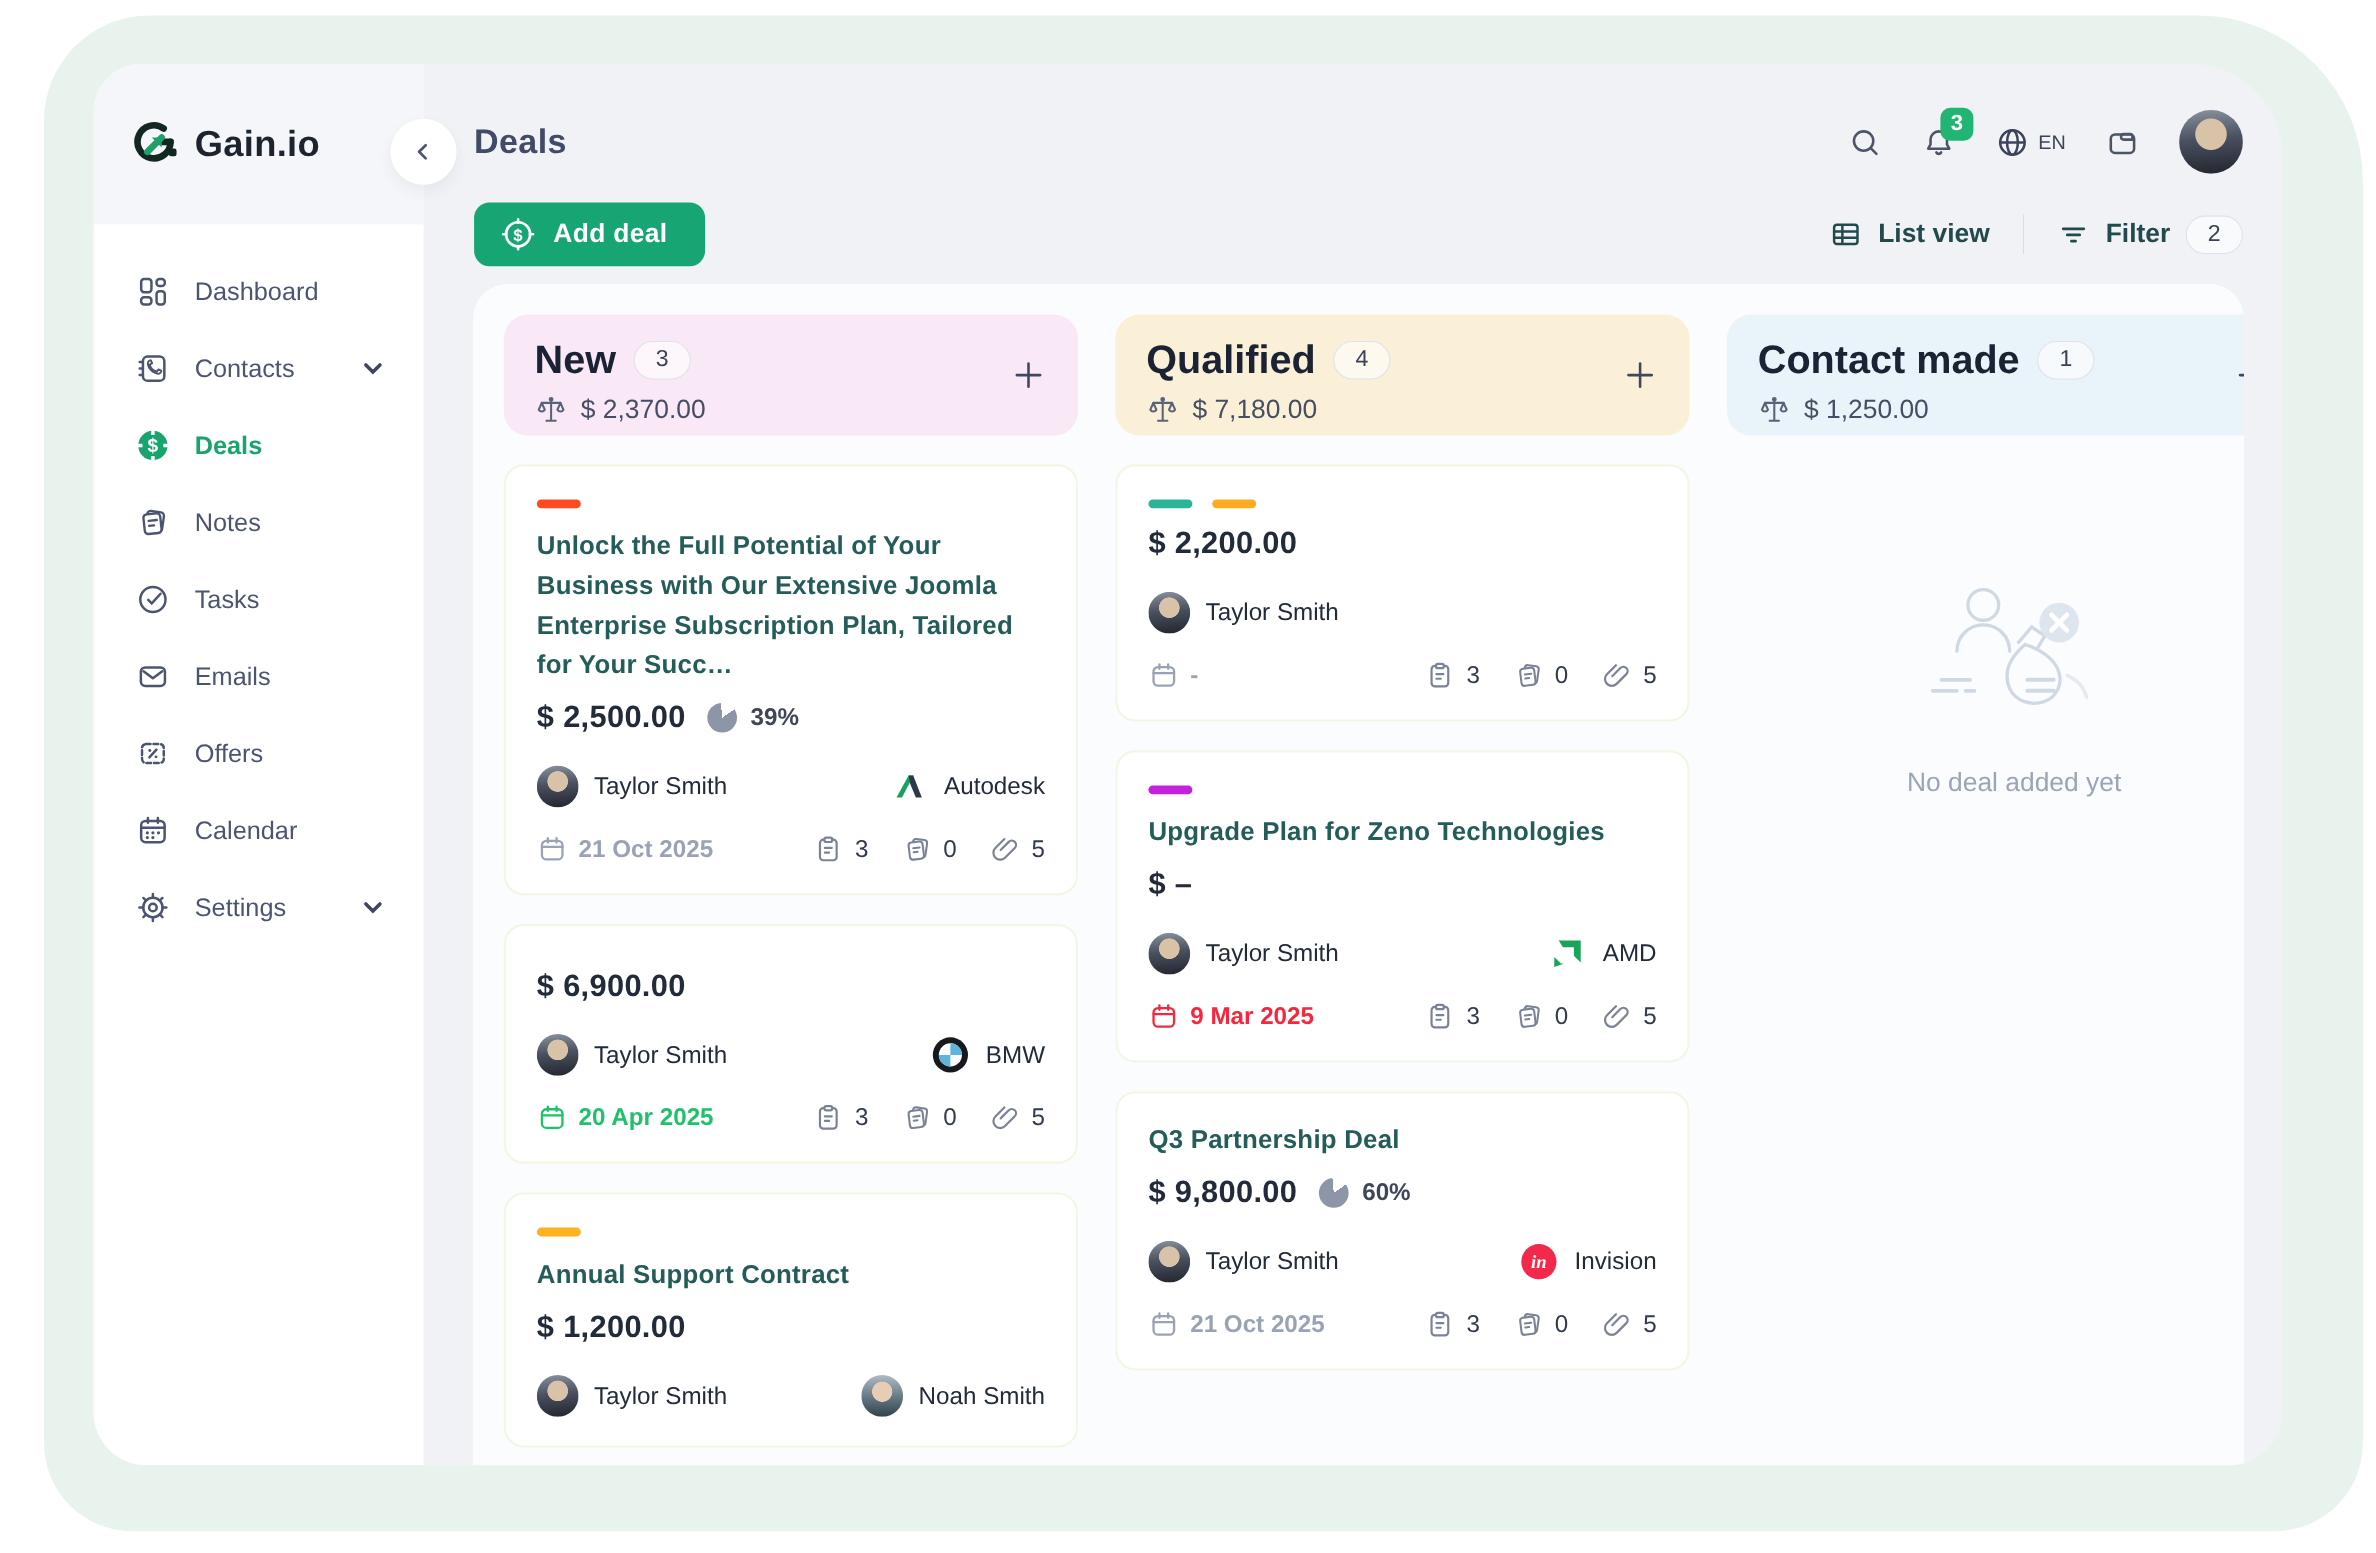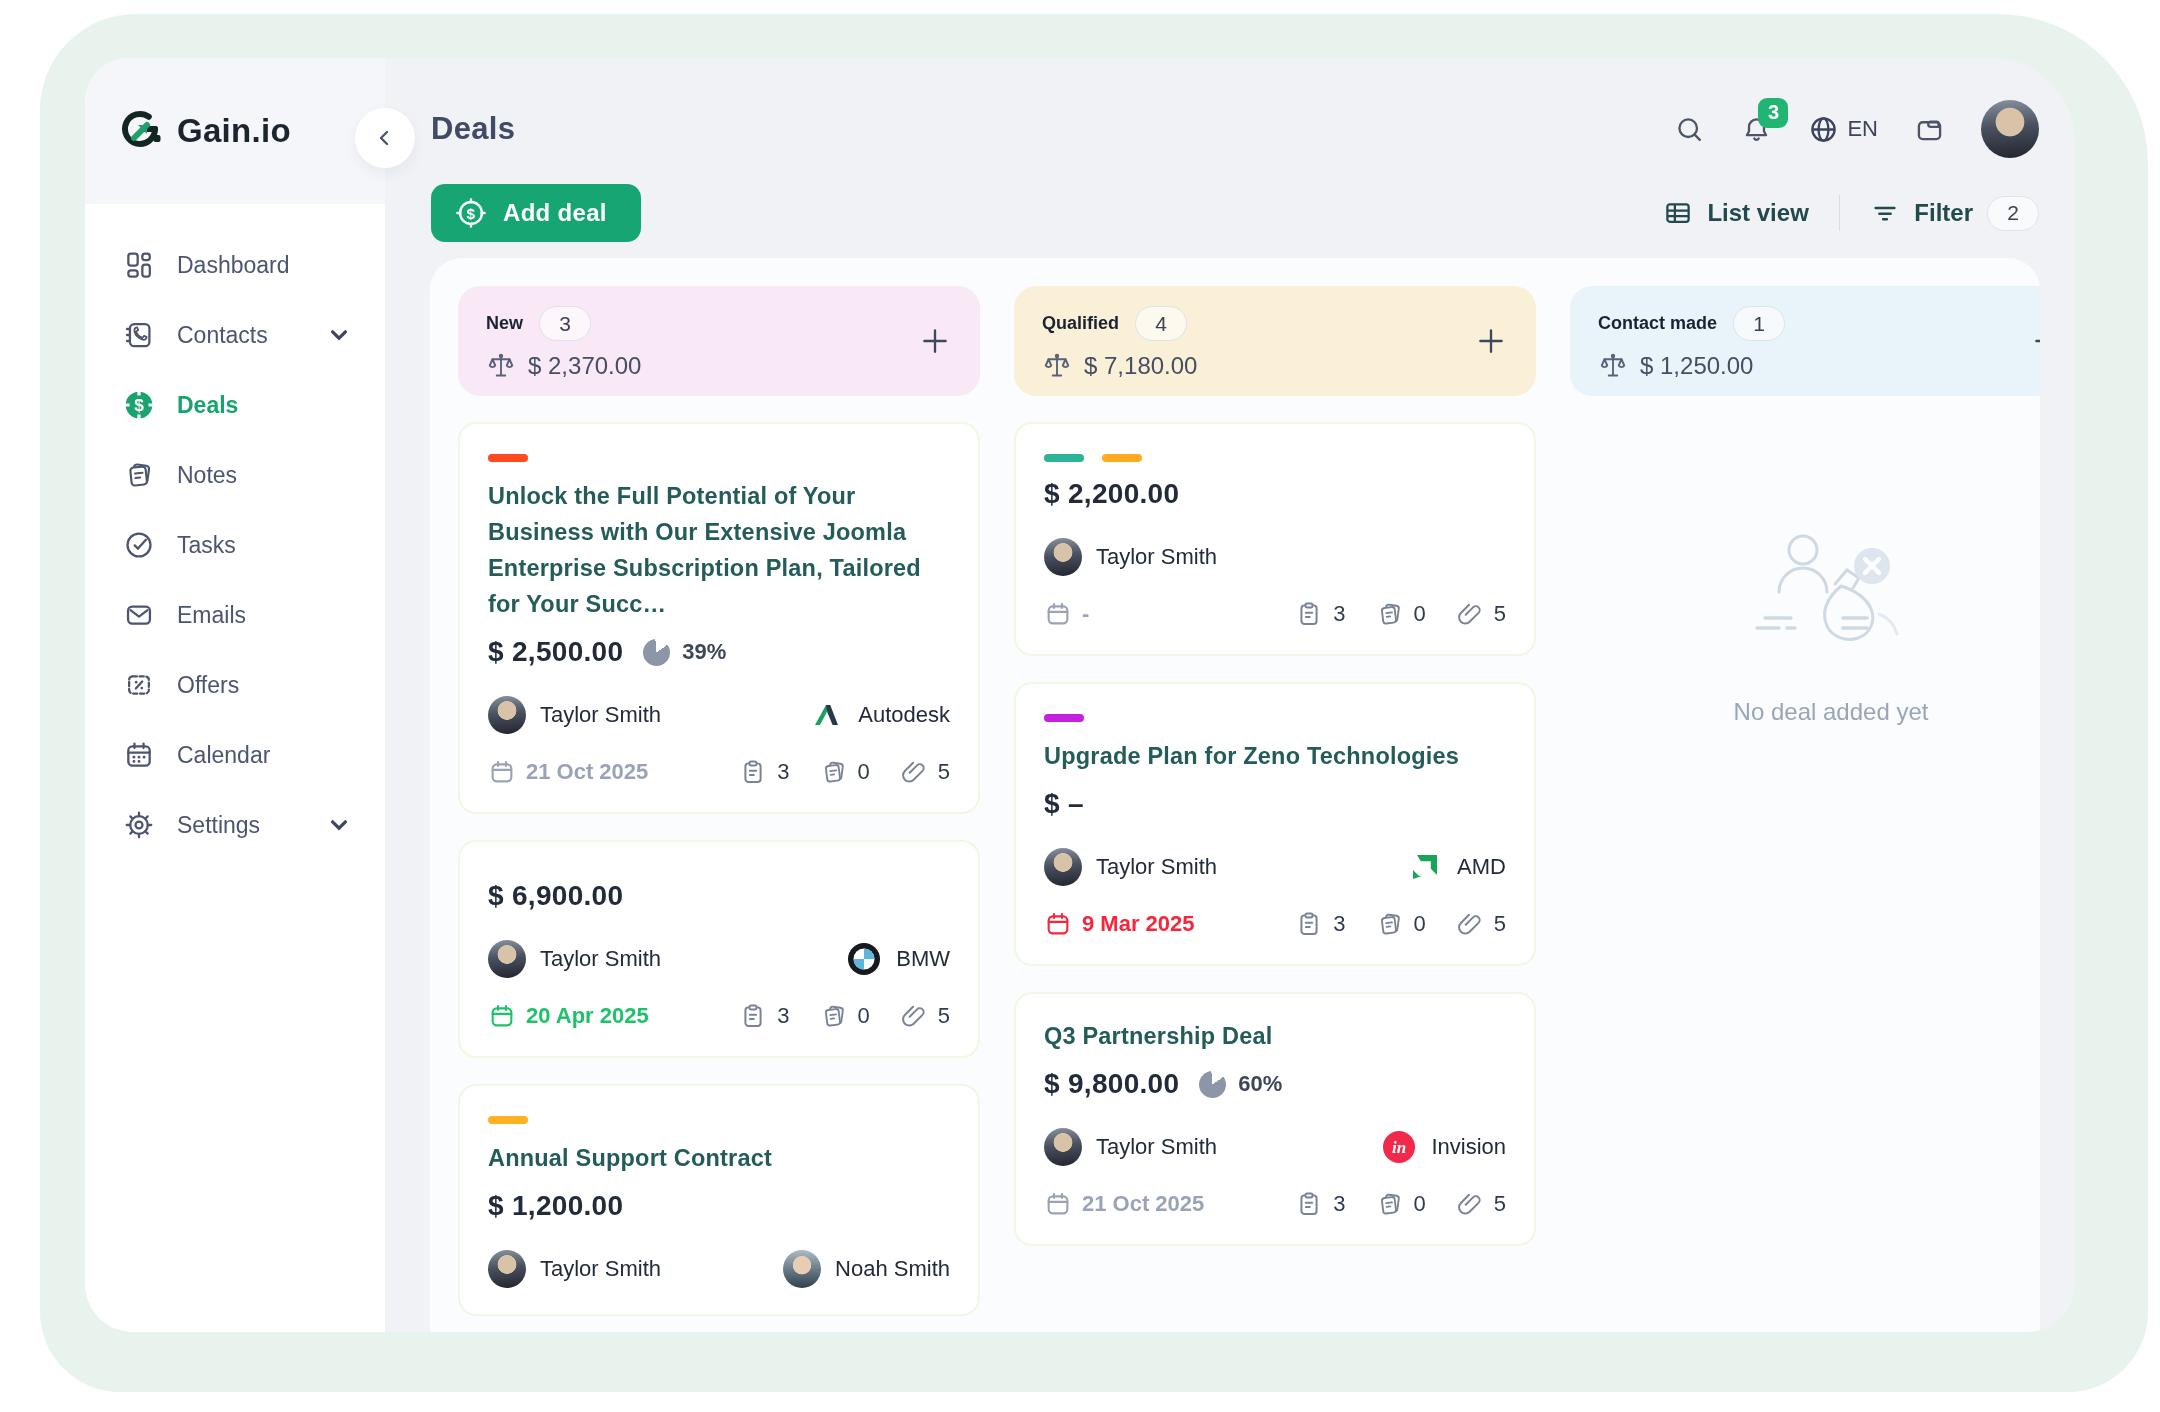--- a/index.html
+++ b/index.html
@@ -38,21 +38,21 @@
                   background:#fff; display:flex; align-items:center; justify-content:center;
                   color:#4c5570; box-shadow:0 6px 14px rgba(40,50,80,.06); cursor:pointer; z-index:5; }
   .header { display:flex; align-items:center; padding:42px 36px 0 46px; }
   .page-title { font-size:31px; font-weight:600; color:#414a66; letter-spacing:.3px; }
   .hicons { margin-left:auto; display:flex; align-items:center; gap:36px; color:#4d5468; }
   .hicons svg { width:31px; height:31px; display:block; }
   .bell-wrap { position:relative; }
   .bell-badge { position:absolute; right:-16px; top:-16px; min-width:30px; height:30px; border-radius:9px;
                 background:#21b573; color:#fff; font-size:20px; font-weight:600;
                 display:flex; align-items:center; justify-content:center; padding:0 7px; }
-  .lang { display:flex; align-items:center; gap:8px; font-size:22px; font-weight:500; color:#3c445c; }
+  .lang { display:flex; align-items:center; gap:8px; font-size:18px; font-weight:500; color:#3c445c; }
   .avatar { border-radius:50%; }
   .avatar.big { width:58px; height:58px; }
   .av-taylor { background: radial-gradient(circle at 50% 38%, #d9c3a8 0 30%, rgba(0,0,0,0) 32%),
                linear-gradient(175deg, #8a939f 0%, #4a5160 45%, #20242d 100%); }
   .av-noah   { background: radial-gradient(circle at 50% 40%, #e6cdb4 0 30%, rgba(0,0,0,0) 32%),
                linear-gradient(180deg, #aebcc4 0%, #5d707c 60%, #31424c 100%); }
   .toolbar { display:flex; align-items:center; padding:26px 36px 0 46px; }
   .add-deal { height:58px; padding:0 34px 0 24px; border-radius:14px; background:#17a673; color:#fff;
               font-size:24px; font-weight:600; display:flex; align-items:center; gap:16px;
               border:none; cursor:pointer; letter-spacing:.3px; }
@@ -63,21 +63,21 @@
   .pill { min-width:52px; height:35px; border-radius:18px; border:1.5px solid #dce3ec;
           background:rgba(255,255,255,.6); color:#3a4254; font-size:21px; font-weight:500;
           display:flex; align-items:center; justify-content:center; padding:0 10px; }
   
   .board { position:absolute; left:45px; top:200px; width:1610px; height:1130px;
            background:#fbfcfe; border-radius:32px 32px 0 0; padding:28px; overflow:hidden; }
   .cols { display:flex; gap:34px; }
   .col { width:522px; flex:none; }
   .col-head { position:relative; border-radius:22px; height:110px; padding:20px 28px; }
   .ch-row { display:flex; align-items:center; gap:16px; }
-  .col-name { font-size:18px; font-weight:600; color:#1a2233; }
+  .col-name { font-size:36px; font-weight:600; color:#1a2233; }
   .col-total { margin-top:10px; display:flex; align-items:center; gap:12px; font-size:24px;
                font-weight:500; color:#454e63; }
   .col-total svg { width:30px; height:30px; color:#5a6278; }
   .col-plus { position:absolute; right:28px; top:38px; width:34px; height:34px; color:#3f475c; cursor:pointer; }
   .cards { margin-top:26px; display:flex; flex-direction:column; gap:26px; }
   .card { background:#fff; border:2px solid #f2f7e3; border-radius:18px; padding:24px 28px 26px; }
   .bars { display:flex; gap:18px; margin:6px 0 16px; }
   .bar { width:40px; height:8px; border-radius:4px; display:inline-block; }
   .card-title { font-size:23.5px; line-height:36px; font-weight:600; color:#235c59; letter-spacing:.2px; }
   .amount-row { margin-top:14px; display:flex; align-items:center; gap:20px; }

